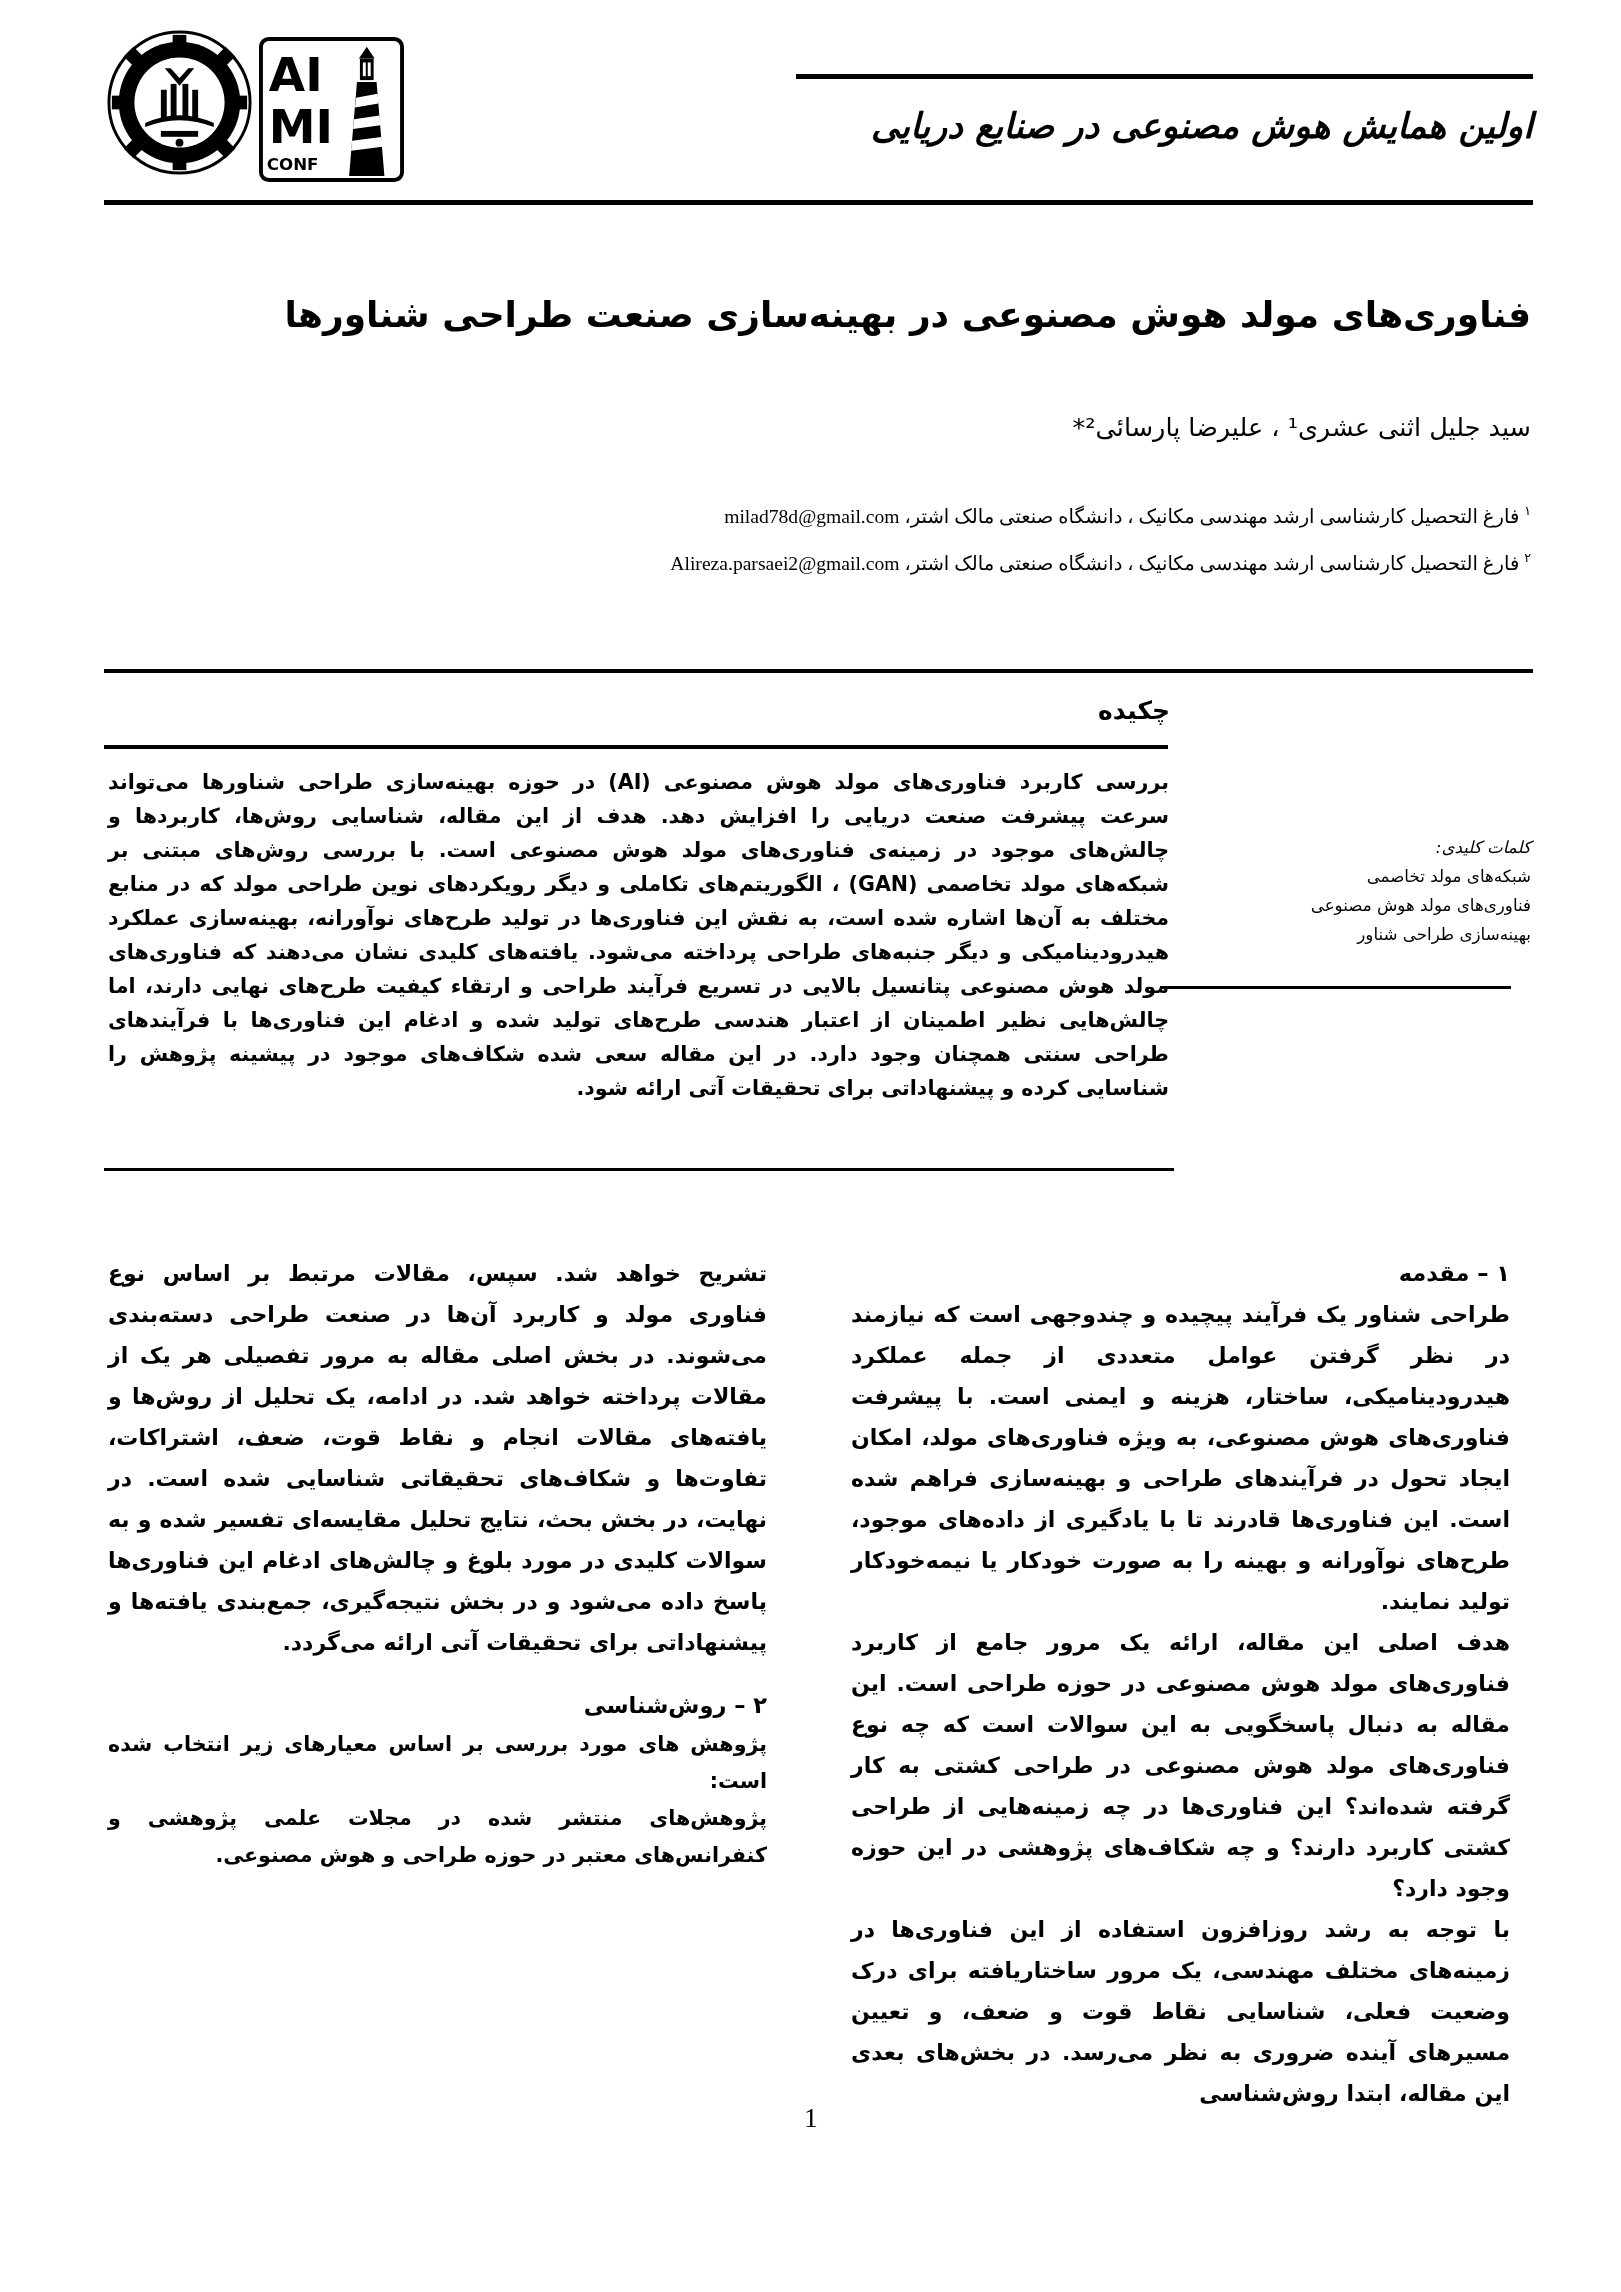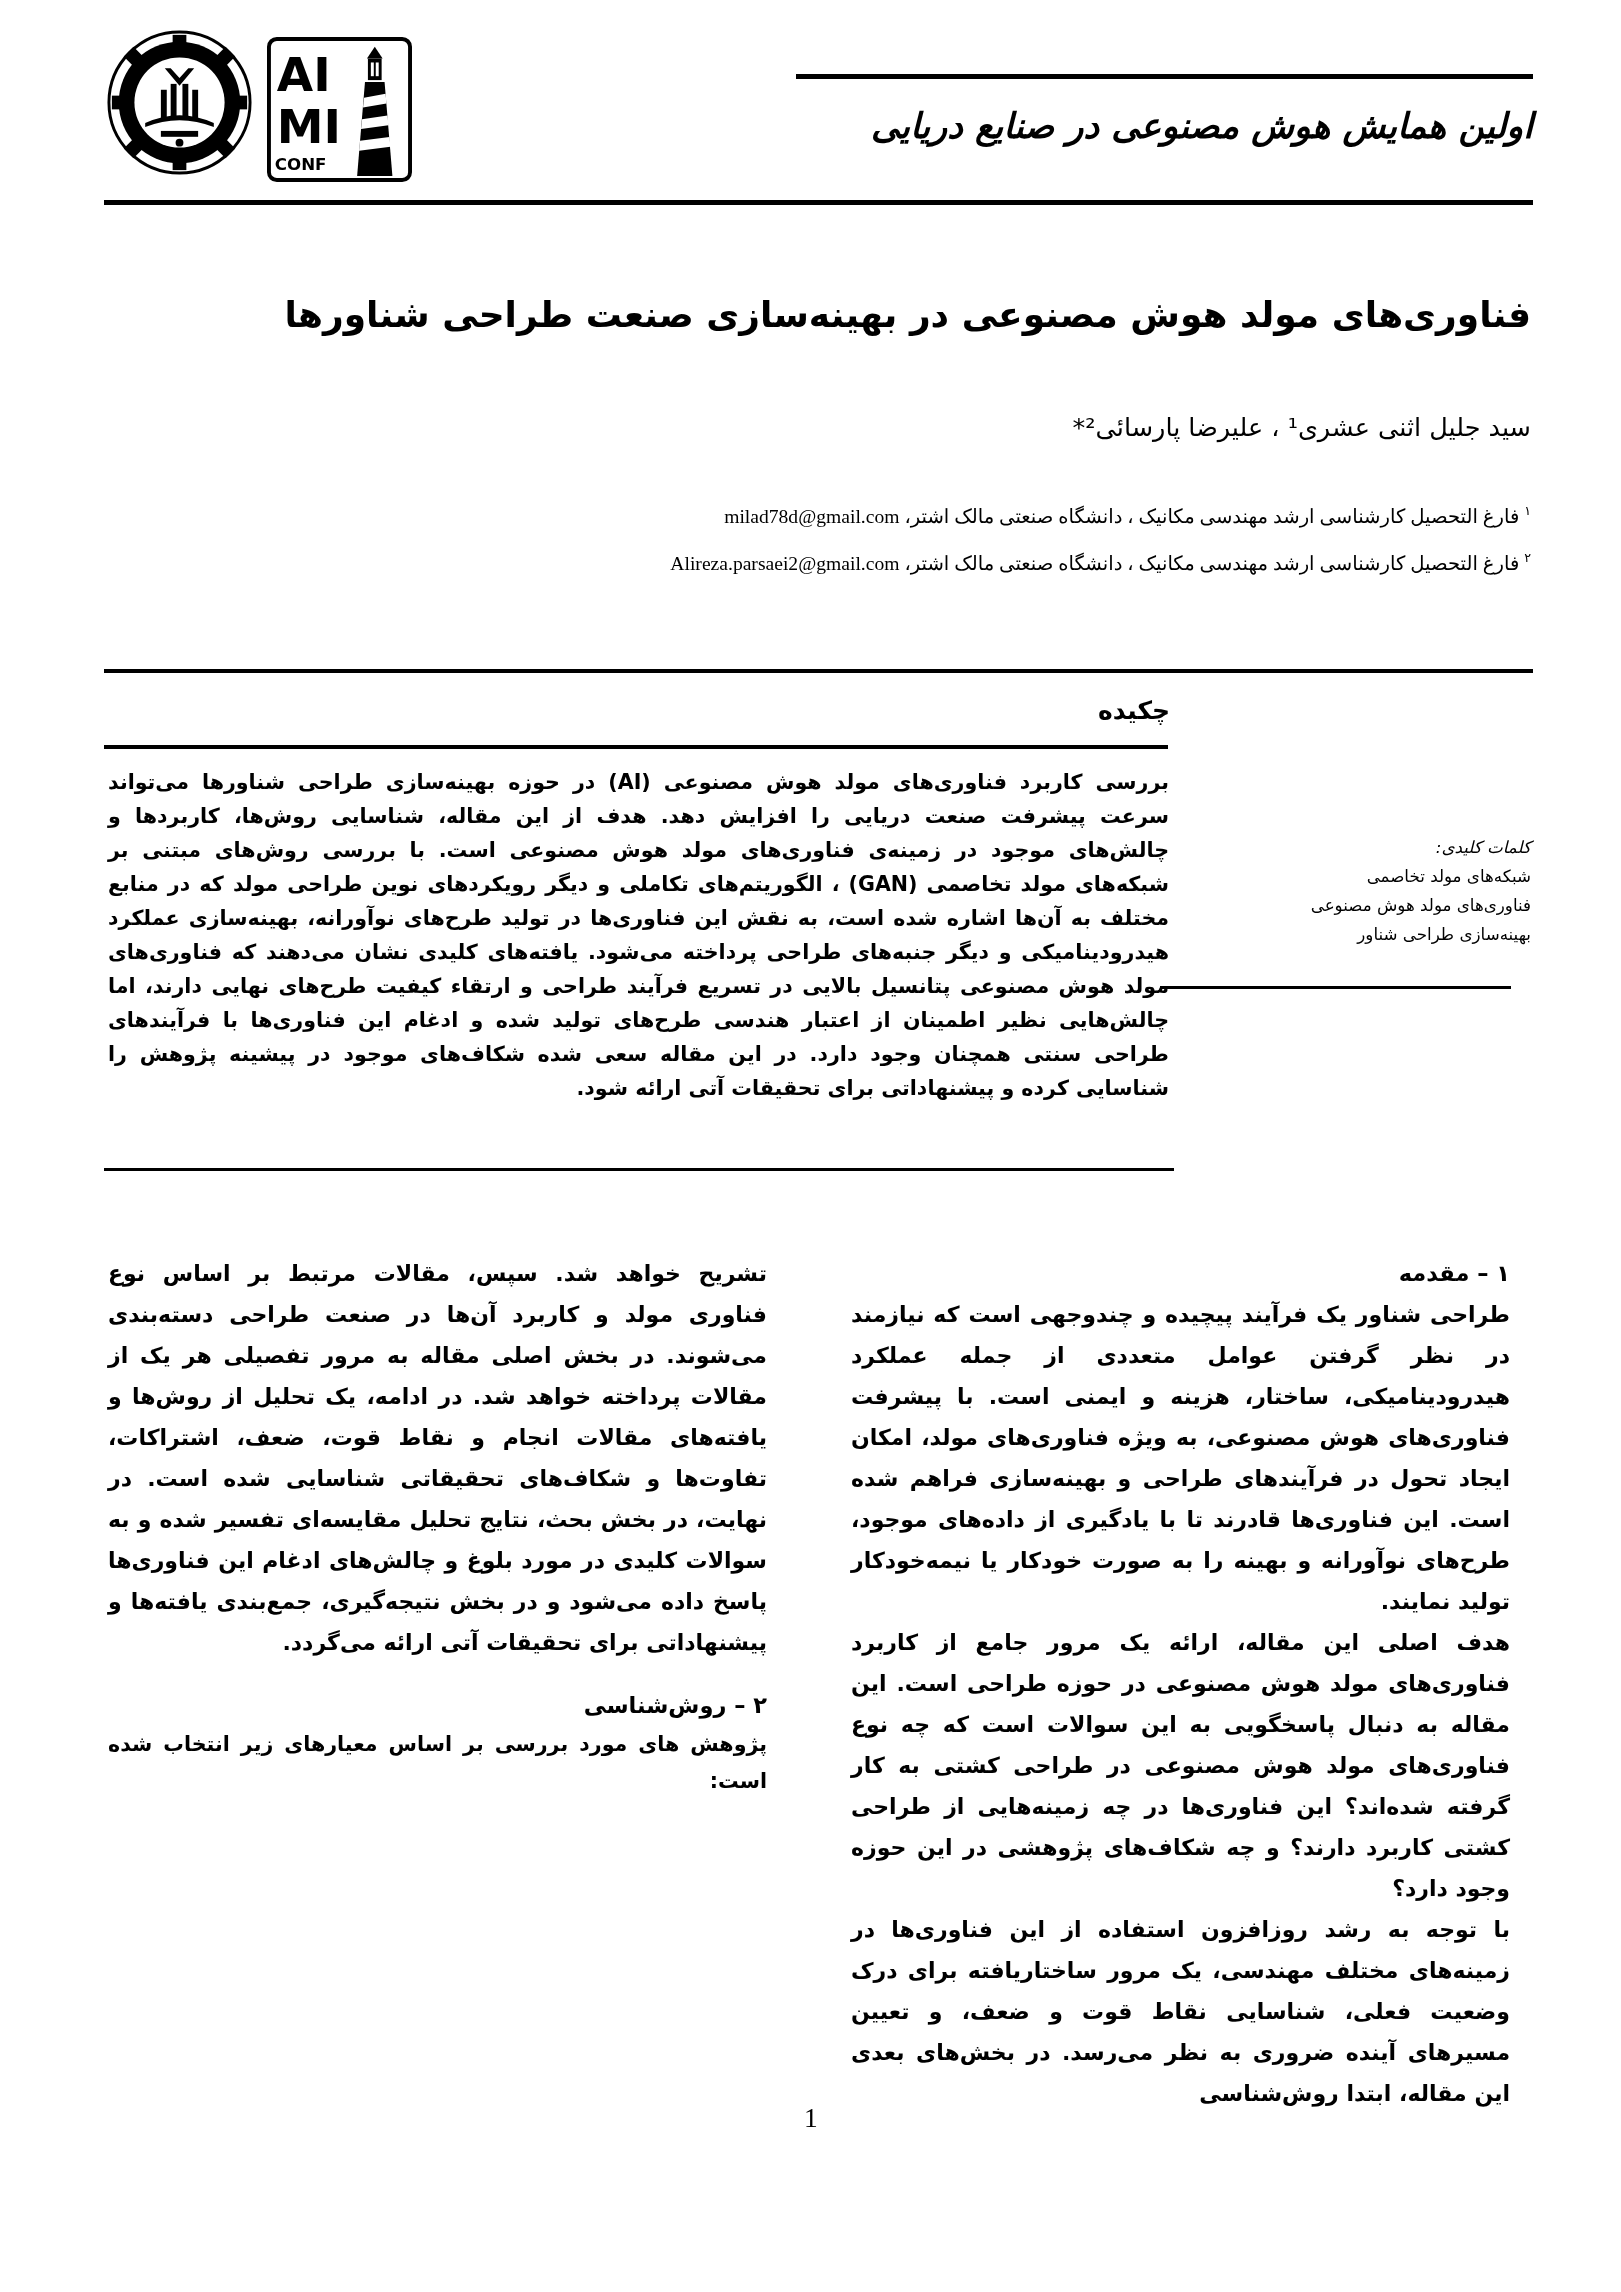--- a/index.html
+++ b/index.html
@@ -2,21 +2,21 @@
 <html><head>
 <meta charset="utf-8">
 <style>
   html, body { margin: 0; padding: 0; background: #ffffff; }
   body { width: 1621px; height: 2293px; position: relative; overflow: hidden; color: #000; font-family: "DejaVu Sans", sans-serif; }
   .abs { position: absolute; }
   .rtl { direction: rtl; unicode-bidi: plaintext; }
 
   
   #logo-sharif { left: 106px; top: 29px; width: 147px; height: 147px; }
-  #logo-aimi { left: 267px; top: 37px; width: 146px; height: 145px; }
+  #logo-aimi { left: 259px; top: 37px; width: 146px; height: 145px; }
   #header-rule-top { left: 796px; top: 74px; width: 737px; height: 4.9px; background: #000; }
   #conf-title { right: 88px; top: 106px; font-size: 35px; font-weight: bold; font-style: italic; white-space: nowrap; }
   #header-rule-bottom { left: 104px; top: 200px; width: 1429px; height: 4.9px; background: #000; }
 
   
   #paper-title { right: 90px; top: 294px; font-size: 36px; font-weight: bold; white-space: nowrap; }
   #authors { right: 90px; top: 412px; font-size: 25.5px; font-weight: normal; white-space: nowrap; }
   .affil { right: 90px; font-size: 19.6px; font-family: "Liberation Serif", serif; white-space: nowrap; }
   #affil-1 { top: 503px; }
   #affil-2 { top: 550px; }
@@ -128,16 +128,17 @@
   <div class="sec-head">۱ – مقدمه</div>
   <p class="para">طراحی شناور یک فرآیند پیچیده و چندوجهی است که نیازمند در نظر گرفتن عوامل متعددی از جمله عملکرد هیدرودینامیکی، ساختار، هزینه و ایمنی است. با پیشرفت فناوری‌های هوش مصنوعی، به ویژه فناوری‌های مولد، امکان ایجاد تحول در فرآیندهای طراحی و بهینه‌سازی فراهم شده است. این فناوری‌ها قادرند تا با یادگیری از داده‌های موجود، طرح‌های نوآورانه و بهینه را به صورت خودکار یا نیمه‌خودکار تولید نمایند.</p>
   <p class="para">هدف اصلی این مقاله، ارائه یک مرور جامع از کاربرد فناوری‌های مولد هوش مصنوعی در حوزه  طراحی است. این مقاله به دنبال پاسخگویی به این سوالات است که چه نوع فناوری‌های مولد هوش مصنوعی در طراحی کشتی به کار گرفته شده‌اند؟ این فناوری‌ها در چه زمینه‌هایی از طراحی کشتی کاربرد دارند؟ و چه شکاف‌های پژوهشی در این حوزه وجود دارد؟</p>
   <p class="para"> با توجه به رشد روزافزون استفاده از این فناوری‌ها در زمینه‌های مختلف مهندسی، یک مرور ساختاریافته برای درک وضعیت فعلی، شناسایی نقاط قوت و ضعف، و تعیین مسیرهای آینده ضروری به نظر می‌رسد. در بخش‌های بعدی این مقاله، ابتدا روش‌شناسی</p>
 </div>
 
 <div id="col-left" class="abs col rtl">
   <p class="para">تشریح خواهد شد. سپس، مقالات مرتبط بر اساس نوع فناوری مولد و کاربرد آن‌ها در صنعت طراحی دسته‌بندی می‌شوند. در بخش اصلی مقاله به مرور تفصیلی هر یک از مقالات پرداخته خواهد شد. در ادامه، یک تحلیل  از روش‌ها و یافته‌های مقالات انجام و نقاط قوت، ضعف، اشتراکات، تفاوت‌ها و شکاف‌های تحقیقاتی شناسایی شده است. در نهایت، در بخش بحث، نتایج تحلیل مقایسه‌ای تفسیر شده و به سوالات کلیدی در مورد بلوغ و چالش‌های ادغام این فناوری‌ها پاسخ داده می‌شود و در بخش نتیجه‌گیری، جمع‌بندی یافته‌ها و پیشنهاداتی برای تحقیقات آتی ارائه می‌گردد.</p>
   <div class="sec-head" style="margin-top:21.6px;">۲ – روش‌شناسی</div>
   <p class="para" style="font-size:20.6px; line-height:37px;">پژوهش های مورد بررسی بر اساس معیارهای زیر انتخاب شده است:</p>
+  <p class="para" style="font-size:20.6px; line-height:37px;"> پژوهش‌های منتشر شده در مجلات علمی پژوهشی و کنفرانس‌های معتبر در حوزه طراحی و هوش مصنوعی.</p>
 </div>
 
 <div id="page-number" class="abs">1</div>
 
 
 </body></html>

